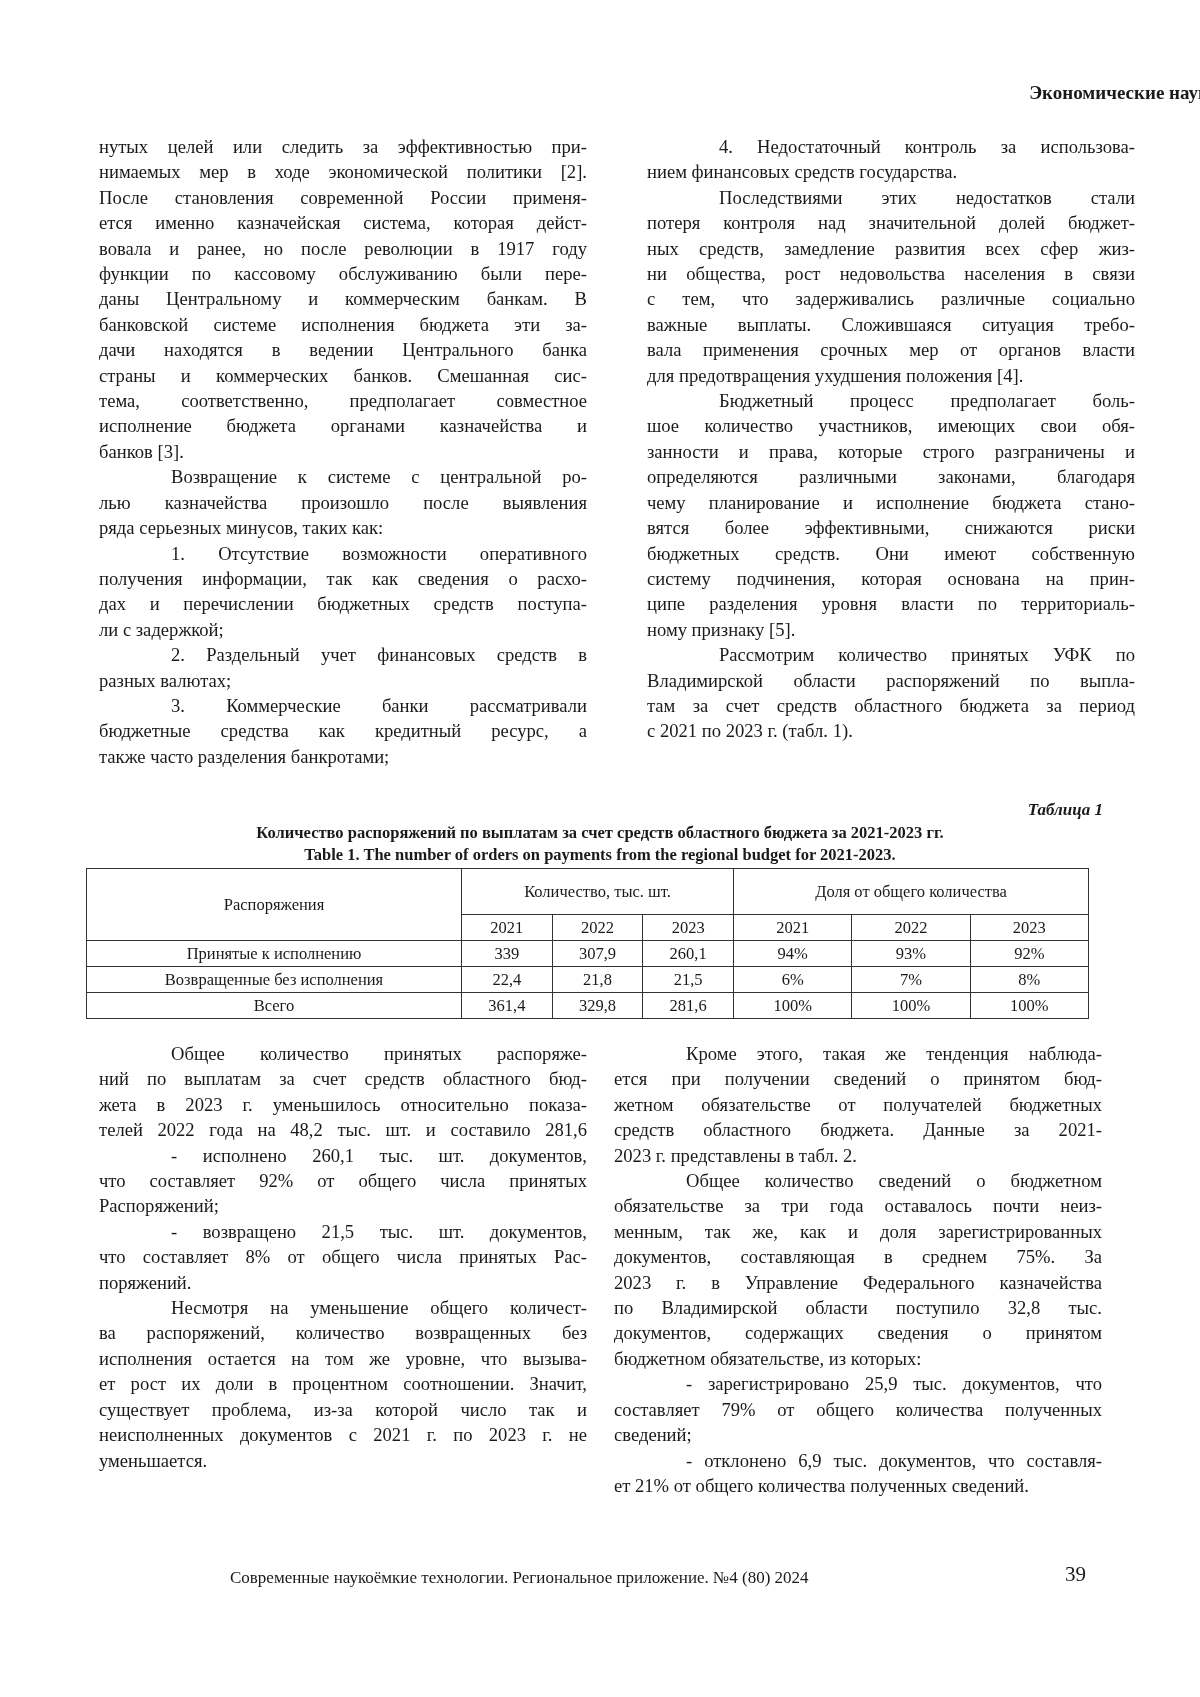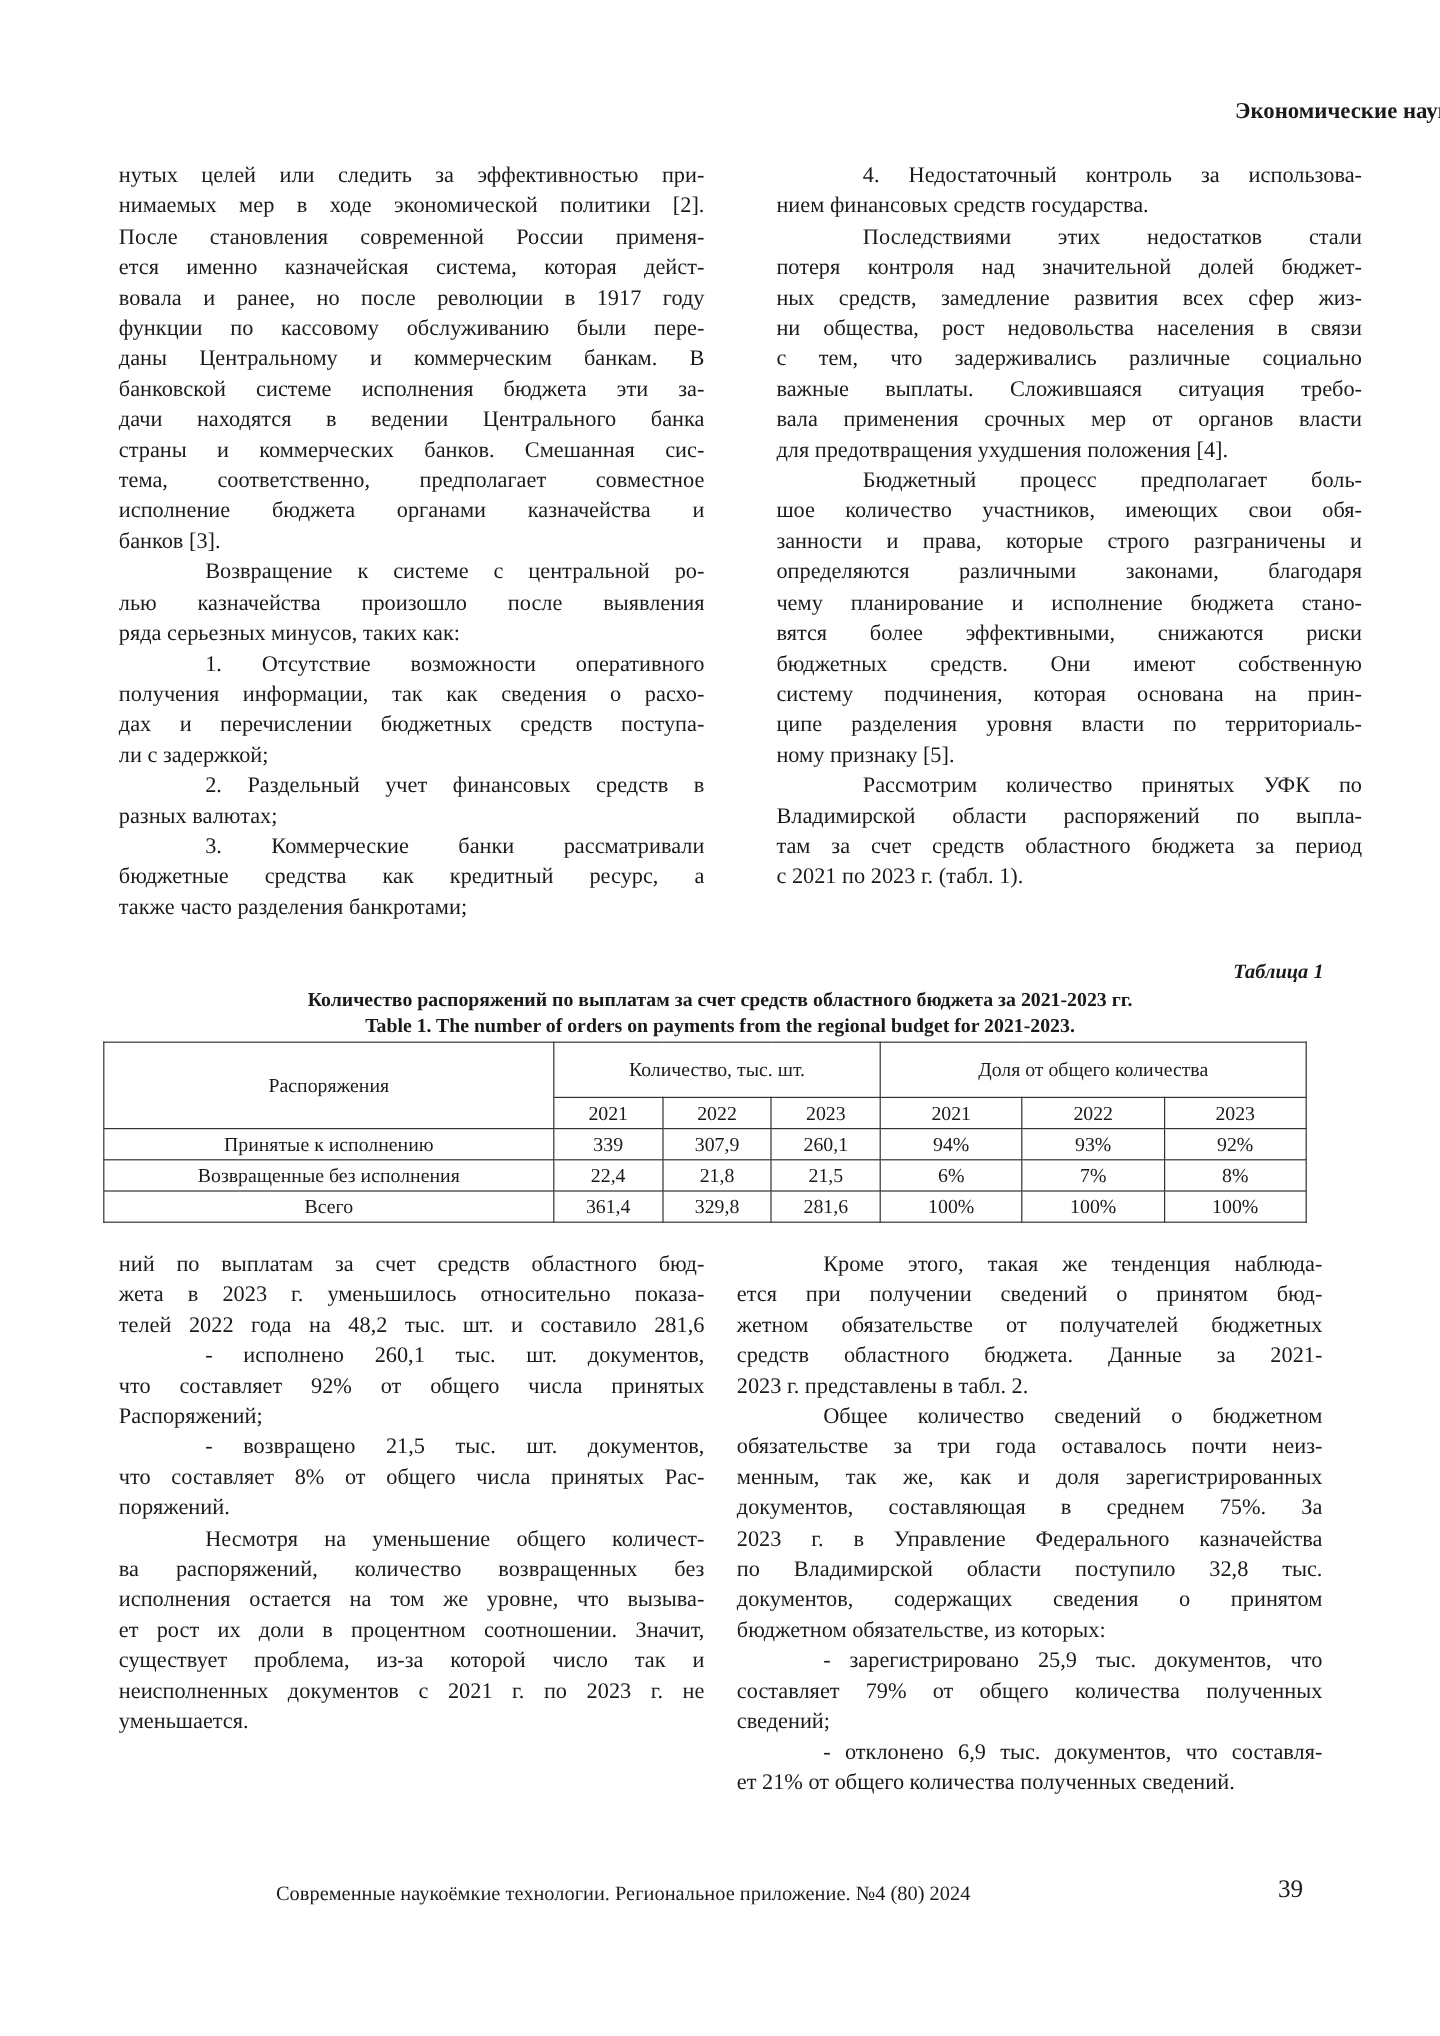--- a/index.html
+++ b/index.html
@@ -160,20 +160,21 @@
       <td>329,8</td>
       <td>281,6</td>
       <td>100%</td>
       <td>100%</td>
       <td>100%</td>
     </tr>
   </tbody>
 </table>
 
 <div class="col" id="col-bot-left">
+    <span class="line ind">Общее количество принятых распоряже-</span>
     <span class="line">ний по выплатам за счет средств областного бюд-</span>
     <span class="line">жета в 2023 г. уменьшилось относительно показа-</span>
     <span class="line">телей 2022 года на 48,2 тыс. шт. и составило 281,6</span>
     <span class="line ind">- исполнено 260,1 тыс. шт. документов,</span>
     <span class="line">что составляет 92% от общего числа принятых</span>
     <span class="line last">Распоряжений;</span>
     <span class="line ind">- возвращено 21,5 тыс. шт. документов,</span>
     <span class="line">что составляет 8% от общего числа принятых Рас-</span>
     <span class="line last">поряжений.</span>
     <span class="line ind">Несмотря на уменьшение общего количест-</span>

